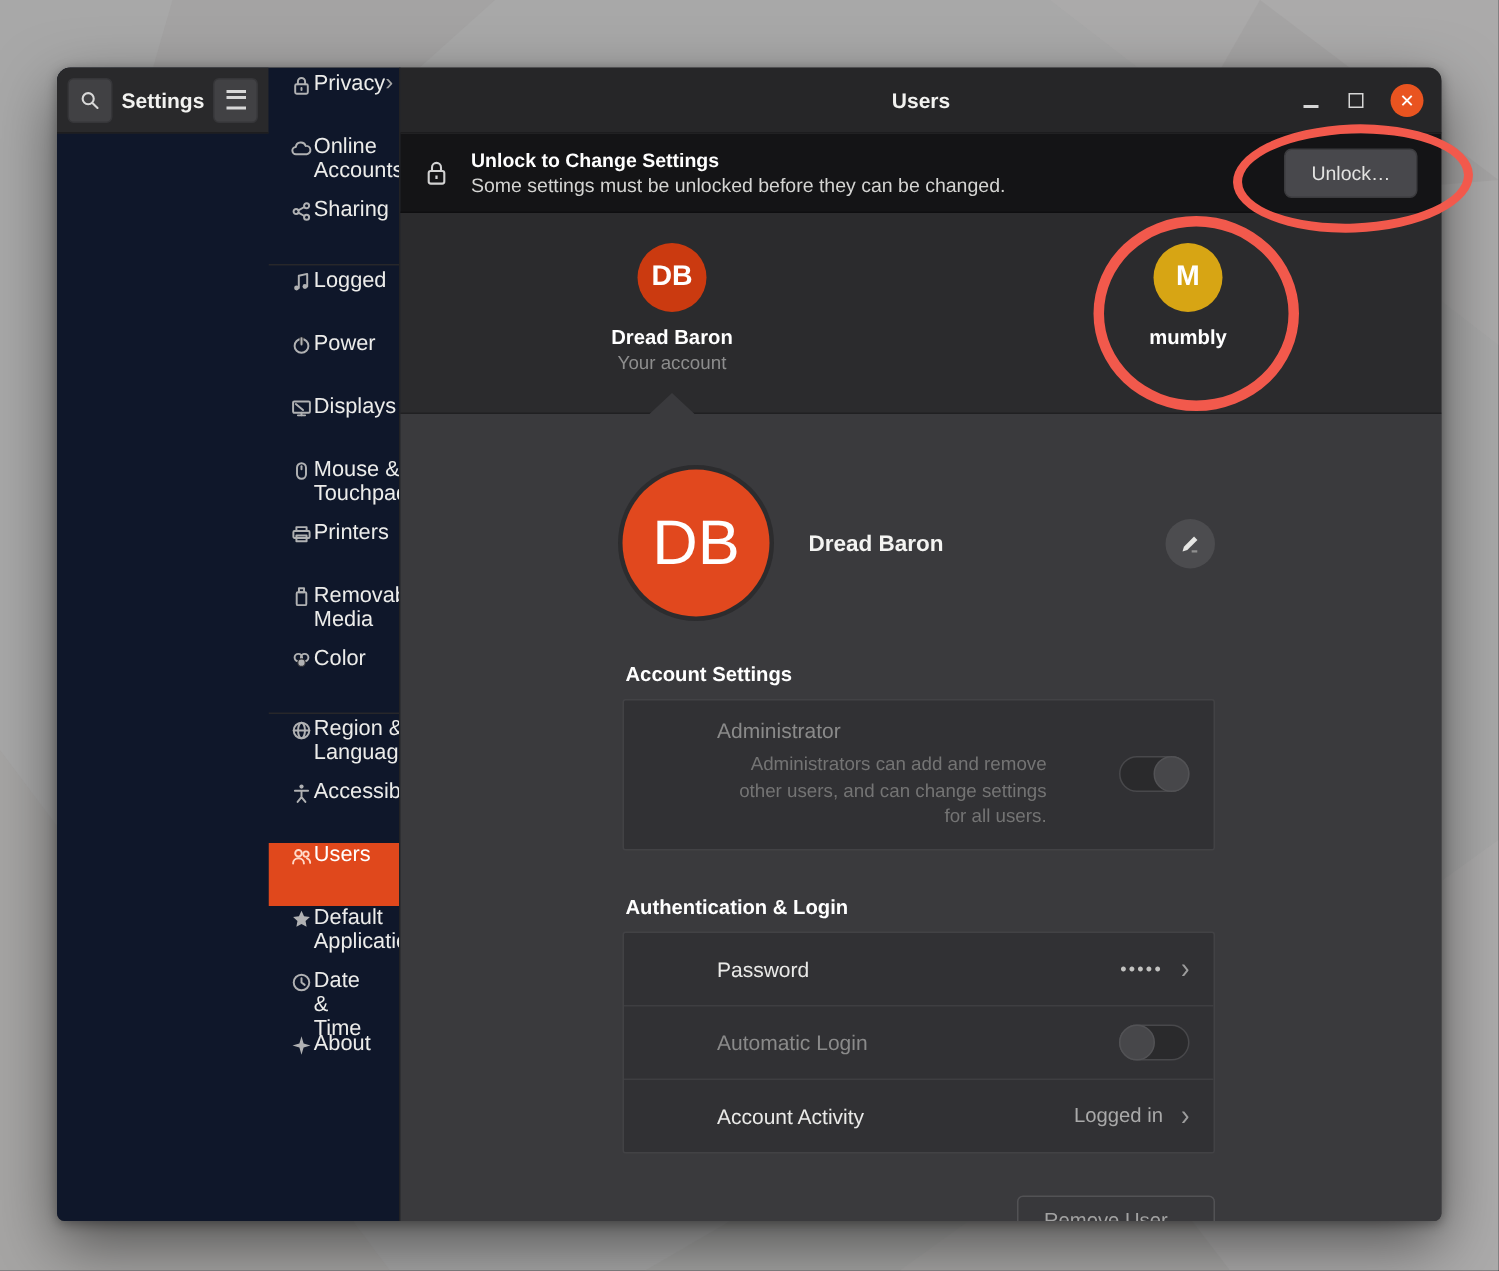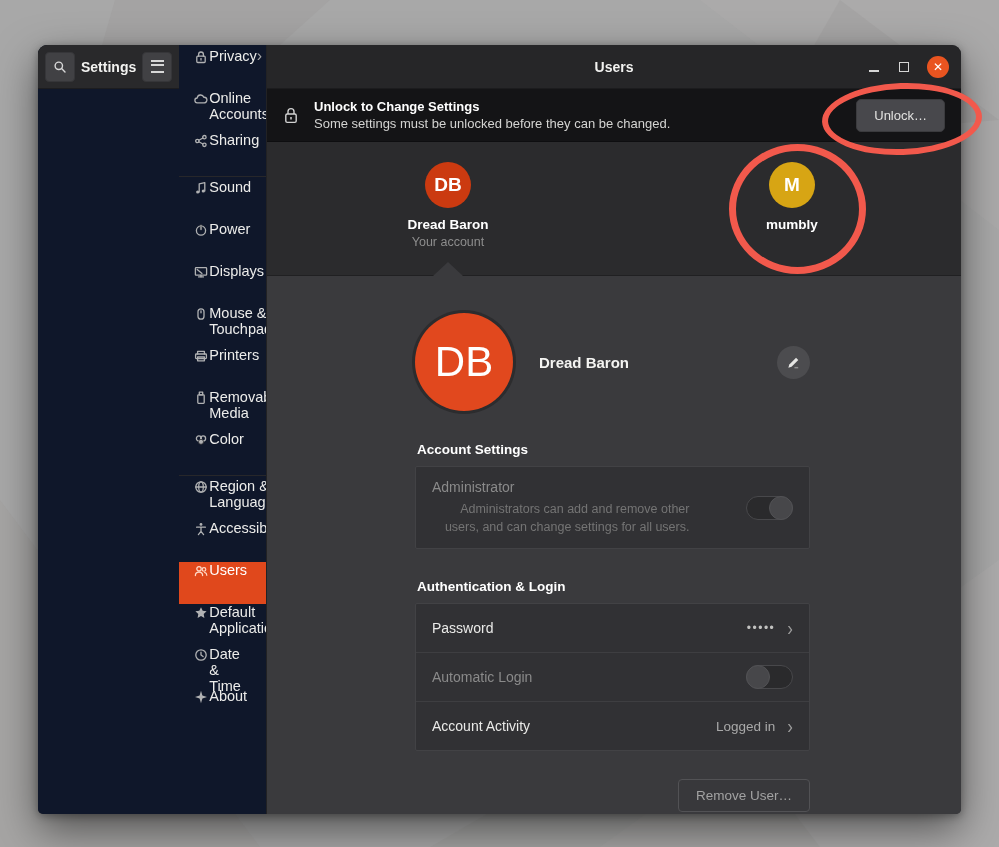--- a/index.html
+++ b/index.html
@@ -93,21 +93,21 @@
   .edit-btn{
     margin-left:auto;width:33px;height:33px;border-radius:50%;background:#4c4c4f;
     display:flex;align-items:center;justify-content:center;cursor:pointer;
   }
   .sec-heading{color:#ffffff;font-weight:bold;font-size:13.5px;margin:30px 0 9px 2px;}
   .card{background:#313134;border:1px solid #424245;border-radius:2px;display:flex;flex-direction:column;}
   .card-row{display:flex;align-items:center;padding:0 16px;min-height:48px;}
   .card-row + .card-row{border-top:1px solid #3e3e41;}
   .row-title{font-size:14px;color:#eaeae8;}
   .row-title.dim{color:#8a8a8a;}
-  .row-main{flex:1;min-width:0;padding:12px 0;}
+  .row-main{flex:1;min-width:0;padding:12px 0;margin-left:46px;}
   .row-desc{color:#747474;font-size:12.5px;line-height:1.4;margin-top:6px;width:82%;text-align:right;}
   .row-right{margin-left:auto;display:flex;align-items:center;gap:12px;}
   .row-value{color:#a9a9a9;font-size:13.5px;}
   .row-value.dots{letter-spacing:1.5px;font-size:12px;color:#c2c2c0;}
   .chevron{color:#9d9d9d;font-size:17px;line-height:1;transform:scaleY(1.15);}
   .toggle{
     width:47px;height:24px;border-radius:13px;background:#2a2a2c;border:1px solid #48484b;
     position:relative;box-sizing:border-box;flex:0 0 47px;cursor:default;
   }
   .toggle .knob{
@@ -191,21 +191,21 @@
         </div>
         <div class="side-sep"></div>
         <div class="side-item">
           <span class="icn">
             <svg width="16" height="16" viewBox="0 0 16 16">
               <path d="M6.2 12V3.8l5.6-1.2V11" fill="none" stroke="#cdcdcb" stroke-width="1.3" stroke-linecap="round" stroke-linejoin="round"></path>
               <circle cx="4.7" cy="12" r="1.6" fill="#cdcdcb"></circle>
               <circle cx="10.3" cy="11" r="1.6" fill="#cdcdcb"></circle>
             </svg>
           </span>
-          <span>Sound</span>
+          <span>Logged</span>
         </div>
         <div class="side-item">
           <span class="icn">
             <svg width="16" height="16" viewBox="0 0 16 16">
               <circle cx="8" cy="8.6" r="4.6" fill="none" stroke="#cdcdcb" stroke-width="1.3" stroke-linecap="round" stroke-linejoin="round"></circle>
               <line x1="8" y1="2.6" x2="8" y2="7.4" stroke="#313134" stroke-width="2.6"></line>
               <line x1="8" y1="3.4" x2="8" y2="7.6" fill="none" stroke="#cdcdcb" stroke-width="1.3" stroke-linecap="round" stroke-linejoin="round"></line>
             </svg>
           </span>
           <span>Power</span>

